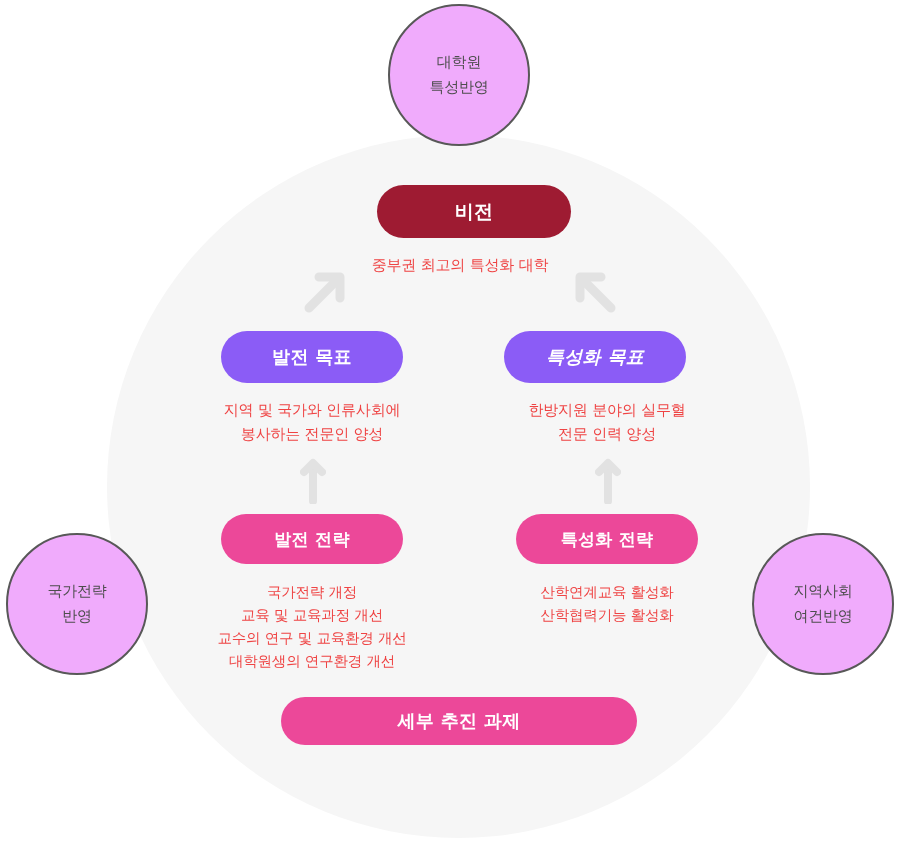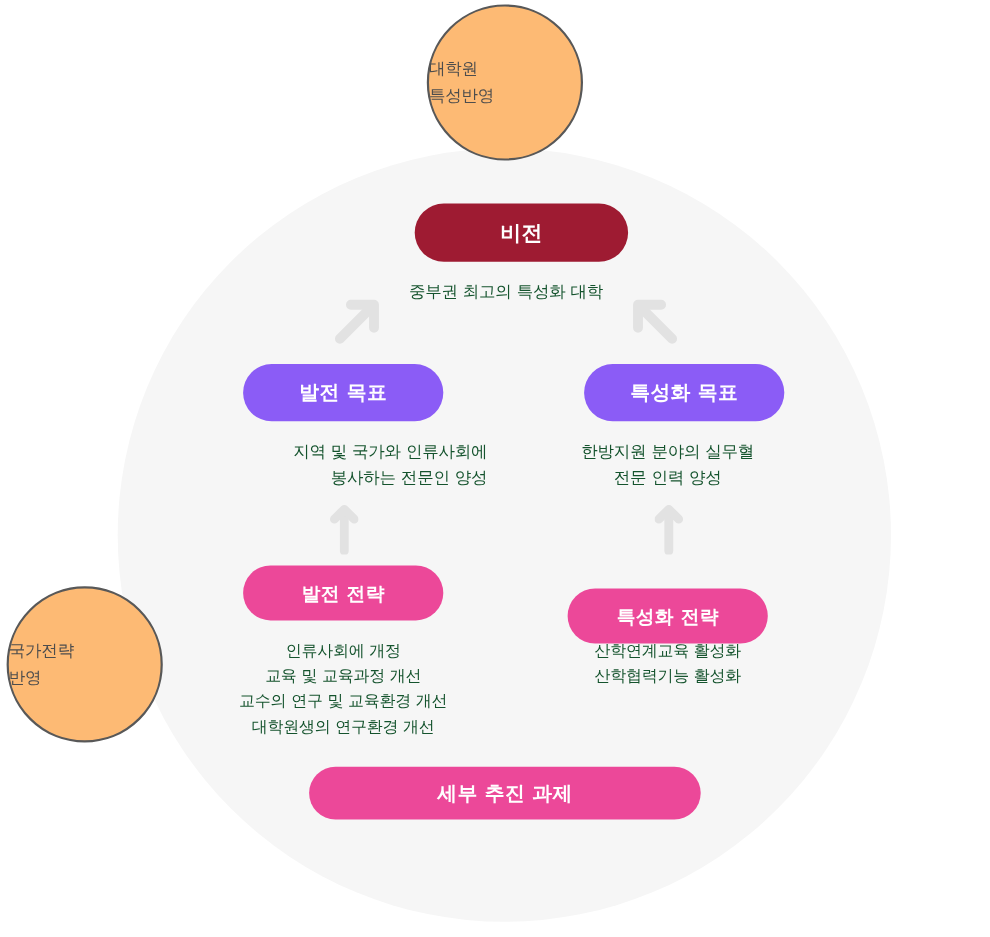--- a/index.html
+++ b/index.html
@@ -30,24 +30,24 @@
     background: #f6f6f6;
   }
 
   
   .ring {
     position: absolute;
     width: 142px;
     height: 142px;
     border-radius: 50%;
     border: 2px solid #585858;
-    background: #fdba74;
+    background: #f0abfc;
     display: flex;
     flex-direction: column;
-    align-items: flex-start;
+    align-items: center;
     justify-content: center;
     box-sizing: border-box;
   }
   .ring .ring-line {
     font-size: 15px;
     color: #4d4d4d;
     line-height: 25px;
     letter-spacing: -0.2px;
     white-space: nowrap;
   }
@@ -73,47 +73,47 @@
     width: 194px; height: 53px;
     background: #9e1b32;
     font-size: 19px;
   }
   .pill-goal {
     width: 182px; height: 52px;
     background: #8b5cf6;
     font-size: 18px;
   }
   .pill-goal-left  { left: 221px; top: 331px; }
-  .pill-goal-right { left: 531px; top: 331px; }
+  .pill-goal-right { left: 504px; top: 331px; font-style: italic; }
   .pill-strategy {
     width: 182px; height: 50px;
     background: #ec4899;
     font-size: 17px;
   }
   .pill-strategy-left  { left: 221px; top: 514px; }
-  .pill-strategy-right { left: 516px; top: 514px; margin-top: 21px; }
+  .pill-strategy-right { left: 516px; top: 514px; }
   .pill-tasks {
     left: 281px; top: 697px;
     width: 356px; height: 48px;
     background: #ec4899;
     font-size: 18px;
   }
 
   
   .desc {
     position: absolute;
     text-align: center;
-    color: #14532d;
+    color: #ef4444;
     font-size: 15px;
     line-height: 24px;
     letter-spacing: -0.2px;
     white-space: nowrap;
   }
   .desc-vision   { left: 310px; top: 253px; width: 300px; }
-  .desc-goal-l   { left: 181px; top: 398px; width: 262px; text-align: right; }
+  .desc-goal-l   { left: 181px; top: 398px; width: 262px; }
   .desc-goal-r   { left: 476px; top: 398px; width: 262px; }
   .desc-strat-l  { left: 166px; top: 581px; width: 292px; font-size: 14.5px; line-height: 23px; }
   .desc-strat-r  { left: 476px; top: 581px; width: 262px; font-size: 14.5px; line-height: 23px; }
 
   
   .arrow {
     position: absolute;
   }
   .arrow svg { display: block; }
 
@@ -132,20 +132,24 @@
   <div class="ring ring-top">
     <span class="ring-line">대학원</span>
     <span class="ring-line">특성반영</span>
   </div>
 
   <div class="ring ring-left">
     <span class="ring-line">국가전략</span>
     <span class="ring-line">반영</span>
   </div>
 
+  <div class="ring ring-right">
+    <span class="ring-line">지역사회</span>
+    <span class="ring-line">여건반영</span>
+  </div>
 
   <div class="pill pill-vision">비전</div>
   <div class="desc desc-vision">
     <div>중부권 최고의 특성화 대학</div>
   </div>
 
   <div class="arrow arrow-diag-left">
     <svg width="44" height="44" viewBox="0 0 44 44">
       <g fill="none" stroke="#e2e2e2" stroke-width="9" stroke-linecap="round" stroke-linejoin="round">
         <line x1="6" y1="38" x2="34" y2="10"></line>
@@ -186,21 +190,21 @@
     <svg width="26" height="46" viewBox="0 0 26 46">
       <g fill="none" stroke="#e2e2e2" stroke-width="8" stroke-linecap="round" stroke-linejoin="round">
         <line x1="13" y1="43" x2="13" y2="8"></line>
         <polyline points="4,14 13,5 22,14"></polyline>
       </g>
     </svg>
   </div>
 
   <div class="pill pill-strategy pill-strategy-left">발전 전략</div>
   <div class="desc desc-strat-l">
-    <div>인류사회에 개정</div>
+    <div>국가전략 개정</div>
     <div>교육 및 교육과정 개선</div>
     <div>교수의 연구 및 교육환경 개선</div>
     <div>대학원생의 연구환경 개선</div>
   </div>
 
   <div class="pill pill-strategy pill-strategy-right">특성화 전략</div>
   <div class="desc desc-strat-r">
     <div>산학연계교육 활성화</div>
     <div>산학협력기능 활성화</div>
   </div>

